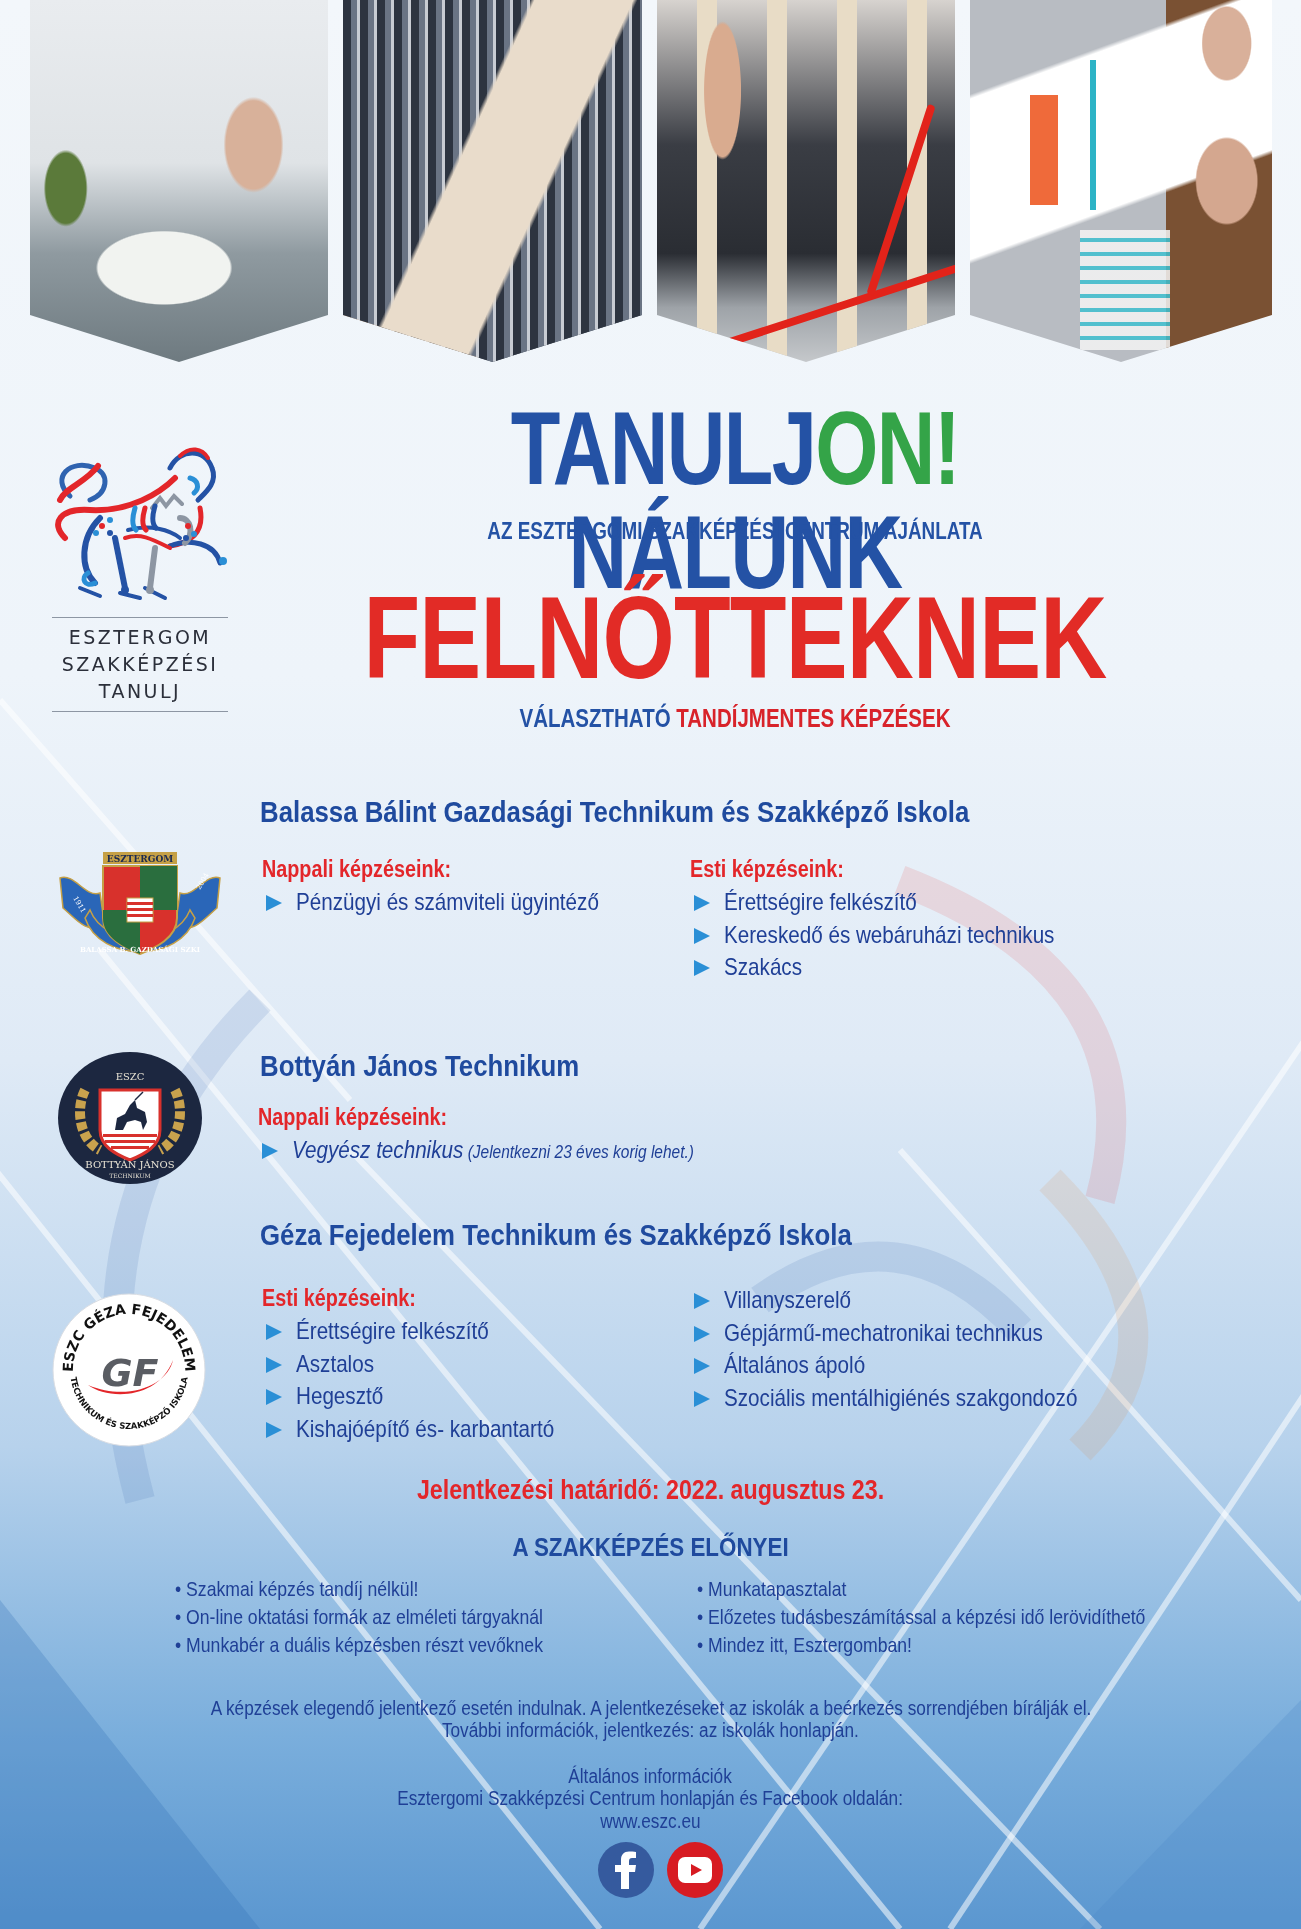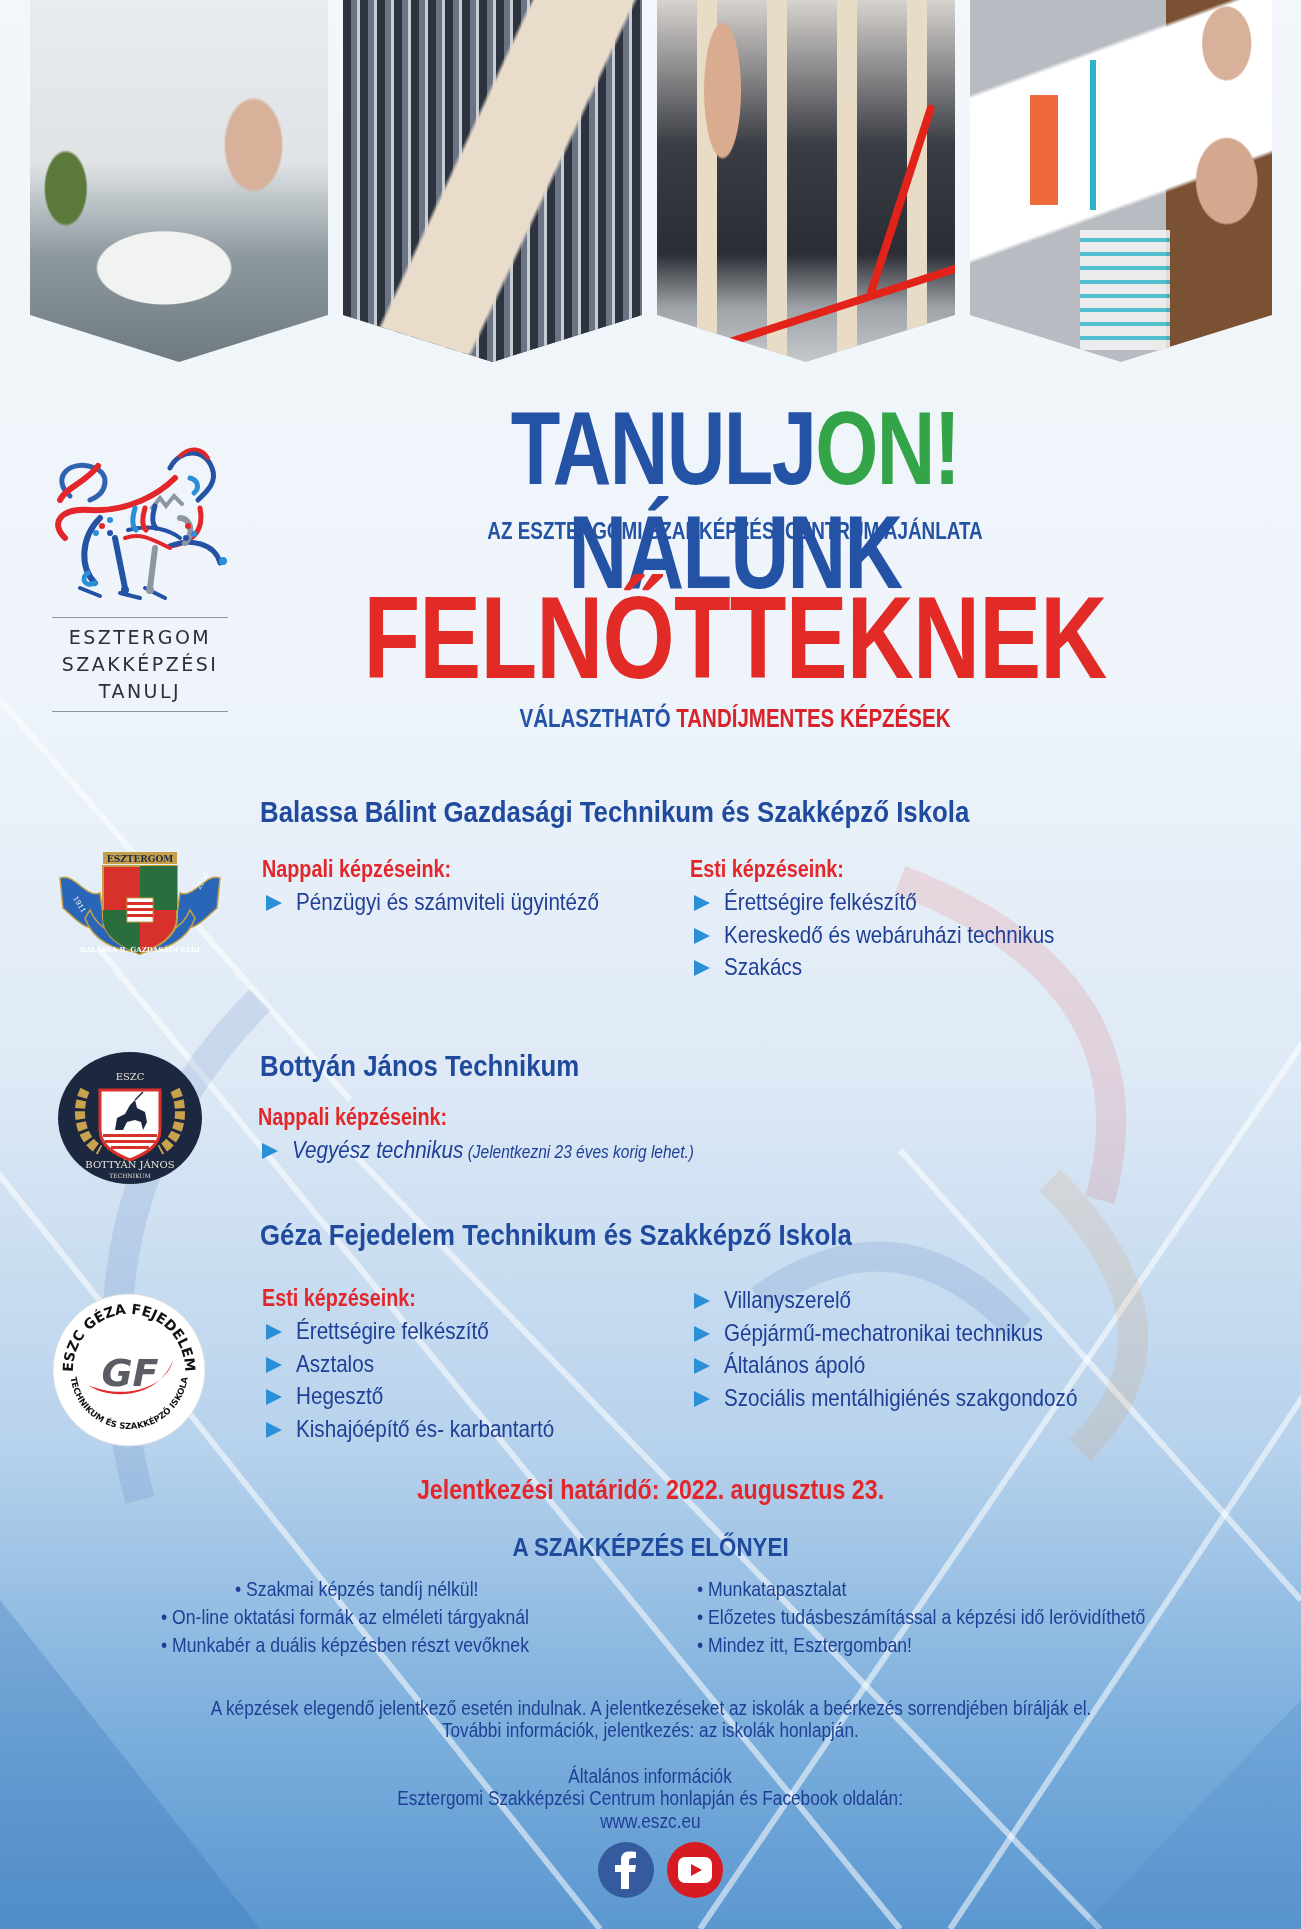--- a/index.html
+++ b/index.html
@@ -306,21 +306,21 @@
 <ul class="list" style="left:690px; top:1284px;">
   <li><span class="tri"></span><span class="txt">Villanyszerelő</span></li>
   <li><span class="tri"></span><span class="txt">Gépjármű-mechatronikai technikus</span></li>
   <li><span class="tri"></span><span class="txt">Általános ápoló</span></li>
   <li><span class="tri"></span><span class="txt">Szociális mentálhigiénés szakgondozó</span></li>
 </ul>
 
 <div class="deadline">Jelentkezési határidő: 2022. augusztus 23.</div>
 
 <div class="adv-title">A SZAKKÉPZÉS ELŐNYEI</div>
-<ul class="adv-list" style="left:161px; top:1575px;text-align:center;">
+<ul class="adv-list" style="left:175px; top:1575px;">
   <li><span class="txt">• Szakmai képzés tandíj nélkül!</span></li>
   <li><span class="txt">• On-line oktatási formák az elméleti tárgyaknál</span></li>
   <li><span class="txt">• Munkabér a duális képzésben részt vevőknek</span></li>
 </ul>
 <ul class="adv-list" style="left:697px; top:1575px;">
   <li><span class="txt">• Munkatapasztalat</span></li>
   <li><span class="txt">• Előzetes tudásbeszámítással a képzési idő lerövidíthető</span></li>
   <li><span class="txt">• Mindez itt, Esztergomban!</span></li>
 </ul>
 

